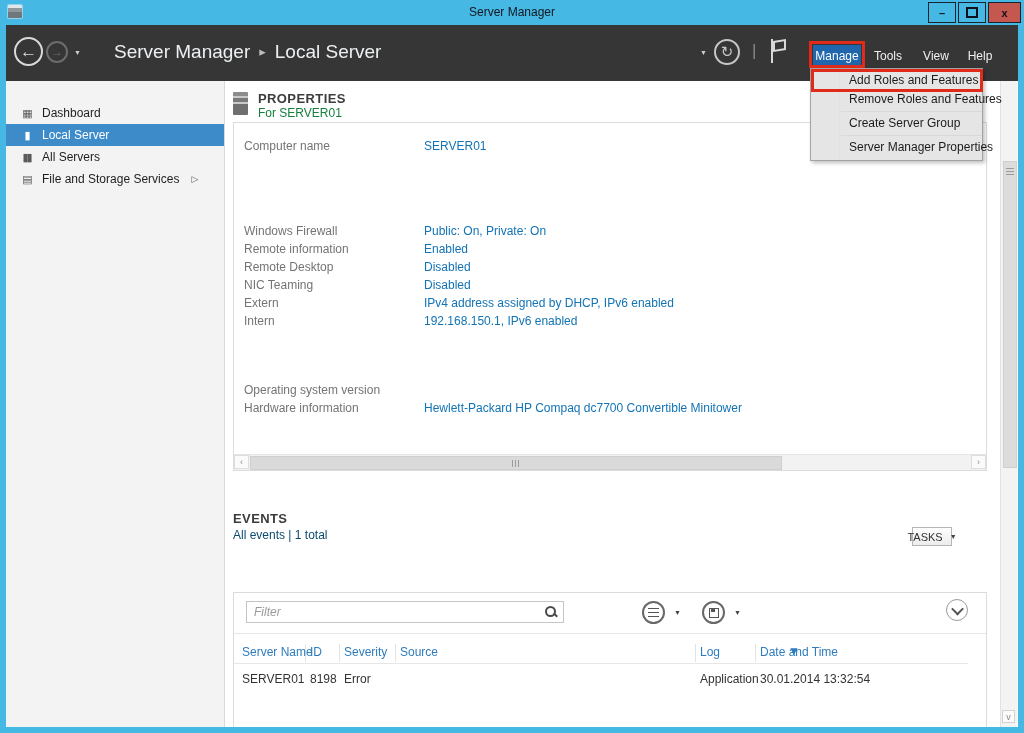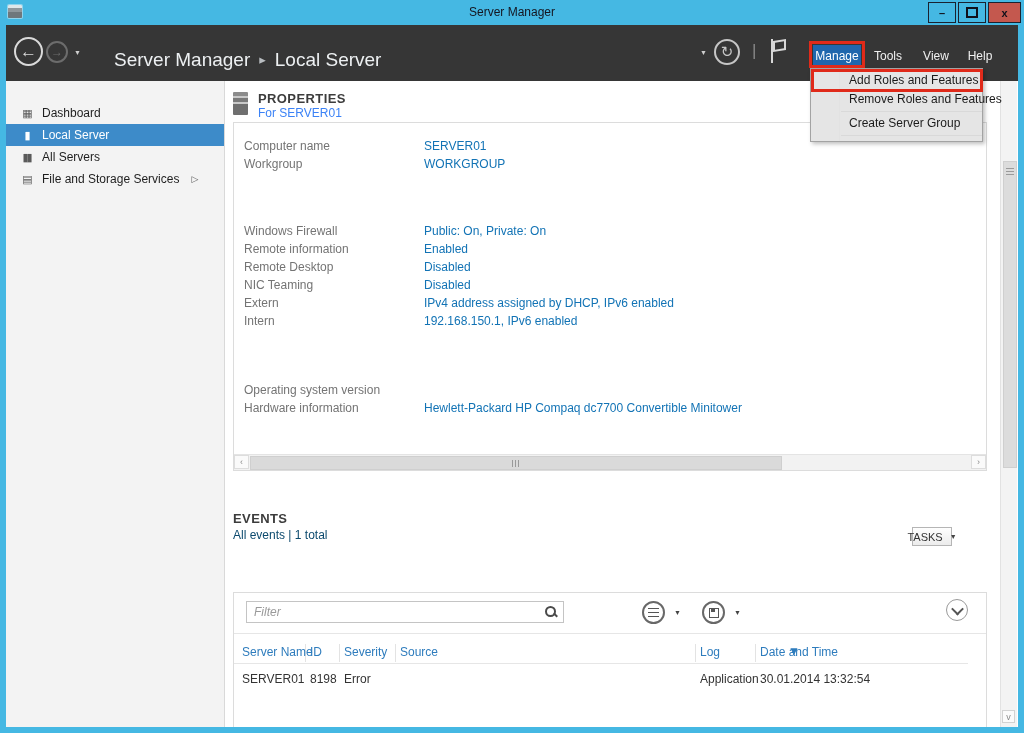--- a/index.html
+++ b/index.html
@@ -15,21 +15,21 @@
   .win-btn{width:28px;height:21px;border:1px solid #1a2230;background:#45b8e3;display:flex;align-items:center;justify-content:center;font-size:11px;font-weight:bold;color:#10101a;box-sizing:border-box;}
   .win-btn.close{width:33px;background:#c4584e;}
   .max-glyph{width:8px;height:7px;border:2px solid #10101a;}
 
   
   .navbar{left:0;top:25px;width:1024px;height:56px;background:#363636;z-index:10;}
   .nav-back{left:14px;top:12px;width:29px;height:29px;border:2px solid #dadada;border-radius:50%;color:#dadada;display:flex;align-items:center;justify-content:center;font-size:17px;box-sizing:border-box;}
   .nav-fwd{left:46px;top:16px;width:22px;height:22px;border:2px solid #6c6c6c;border-radius:50%;color:#6c6c6c;display:flex;align-items:center;justify-content:center;font-size:12px;box-sizing:border-box;}
   .caret{font-size:7px;color:#cfcfcf;}
   .nav-caret1{left:74px;top:24px;}
-  .breadcrumb{left:114px;top:24px;font-size:19px;color:#edf0f2;white-space:nowrap;}
+  .breadcrumb{left:114px;top:16px;font-size:19px;color:#edf0f2;white-space:nowrap;}
   .bc-sep{font-size:13px;color:#b9bdc1;margin:0 9px;vertical-align:2px;}
   .nav-caret2{left:700px;top:24px;}
   .nav-refresh{left:714px;top:14px;width:26px;height:26px;border:2px solid #c6c6c6;border-radius:50%;color:#c6c6c6;display:flex;align-items:center;justify-content:center;font-size:15px;box-sizing:border-box;}
   .nav-pipe{left:752px;top:16px;color:#8a8a8a;font-size:17px;}
   .nav-flag{left:770px;top:14px;width:20px;height:24px;}
   .flag-pole{position:absolute;left:1px;top:0;width:2px;height:24px;background:#d8d8d8;}
   .flag-banner{position:absolute;left:3px;top:1px;width:13px;height:11px;border:2px solid #d8d8d8;transform:skewY(-8deg);box-sizing:border-box;}
   .nav-menu{height:21px;top:20px;display:flex;align-items:center;justify-content:center;font-size:12px;color:#f0f0f0;cursor:default;}
   .menu-manage{left:813px;width:48px;background:#1f66ad;color:#fff;}
   .menu-tools{left:870px;width:36px;}
@@ -60,21 +60,21 @@
   .side-item .sic{width:15px;text-align:center;color:#5a5a5a;font-size:11px;letter-spacing:-2px;}
   .side-item.selected{background:#3d8bc9;color:#fff;}
   .side-item.selected .sic{color:#fff;}
   .expand-arrow{font-size:9px;color:#5a5a5a;margin-left:4px;}
 
   
   .content{left:226px;top:81px;width:792px;height:646px;background:#fff;z-index:4;}
 
   .prop-head-icon{left:7px;top:11px;width:15px;height:23px;border-radius:1px;background:linear-gradient(180deg,#8c8c8c 0 4px,#c9c9c9 4px 6px,#7a7a7a 6px 10px,#c9c9c9 10px 12px,#6f6f6f 12px 100%);}
   .prop-title{left:32px;top:10px;font-size:13px;font-weight:bold;color:#3c3c3c;letter-spacing:.4px;}
-  .prop-sub{left:32px;top:25px;font-size:12px;color:#3b82f6;}
+  .prop-sub{left:32px;top:25px;font-size:12px;color:#15803d;}
 
   .prop-box{left:7px;top:41px;width:754px;height:349px;border:1px solid #dcdcdc;box-sizing:border-box;background:#fff;overflow:hidden;}
   .pcol{position:absolute;top:0;}
   .pcol-left{left:10px;width:438px;}
   .pcol-right{left:455px;width:292px;overflow:hidden;}
   .pgroup{position:absolute;left:0;right:0;}
   .pg1{top:14px;} .pg2{top:99px;} .pg3{top:258px;}
   .prow{display:flex;height:18px;align-items:center;font-size:12px;white-space:nowrap;}
   .plabel{color:#747474;flex:none;width:180px;}
   .pvalue{color:#1273b5;}
@@ -193,24 +193,20 @@
   <div class="abs prop-title">PROPERTIES</div>
   <div class="abs prop-sub">For SERVER01</div>
 
   <div class="abs prop-box">
     <div class="pcol pcol-left">
       <div class="pgroup pg1">
         <div class="prow">
             <span class="plabel">Computer name</span>
             <span class="pvalue">SERVER01</span>
           </div>
-        <div class="prow">
-            <span class="plabel">Workgroup</span>
-            <span class="pvalue">WORKGROUP</span>
-          </div>
       </div>
       <div class="pgroup pg2">
         <div class="prow">
             <span class="plabel">Windows Firewall</span>
             <span class="pvalue">Public: On, Private: On</span>
           </div>
         <div class="prow">
             <span class="plabel">Remote information</span>
             <span class="pvalue">Enabled</span>
           </div>
@@ -307,16 +303,17 @@
 <div class="abs strip strip-left"></div>
 <div class="abs strip strip-right"></div>
 <div class="abs strip strip-bottom"></div>
 
 <div class="abs dropdown">
   <div class="dd-item">Add Roles and Features</div>
   <div class="dd-item">Remove Roles and Features</div>
   <div class="dd-sep"></div>
   <div class="dd-item">Create Server Group</div>
   <div class="dd-sep"></div>
+  <div class="dd-item">Server Manager Properties</div>
 </div>
 
 <div class="abs hl-red hl-manage"></div>
 <div class="abs hl-red hl-additem"></div>
 
 </body></html>

